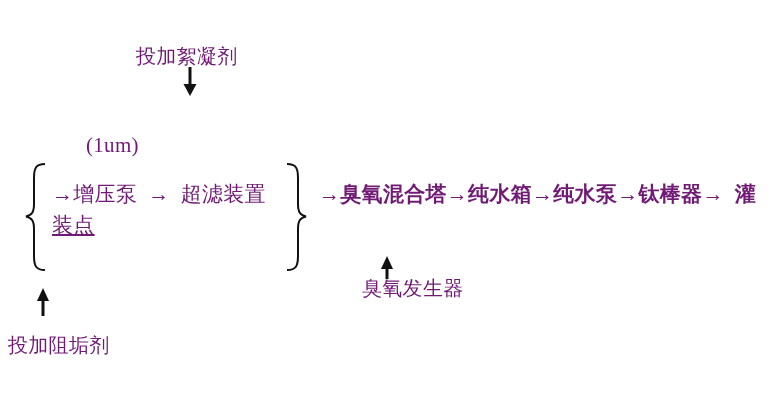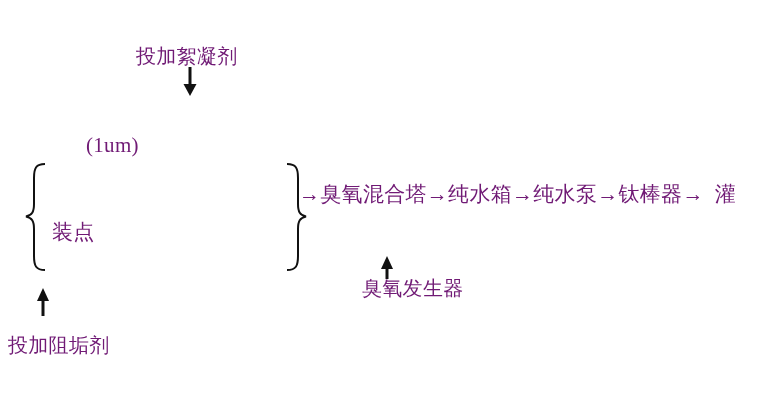--- a/index.html
+++ b/index.html
@@ -59,23 +59,24 @@
       <polygon points="37,301 49,301 43,288"></polygon>
       <path d="M 43 300 L 43 316" stroke-width="3"></path>
     </g>
   </svg>
 
   <div class="t label" style="left:136px; top:45px;">投加絮凝剂</div>
 
 
   <div class="t" style="left:50px; top:134px;margin-left:36px;">(1um)</div>
 
+  <div class="t" style="left:52px; top:183px;">→增压泵  →  超滤装置</div>
 
-  <div class="t" style="left:52px; top:221px;">装点</div>
+  <div class="t" style="left:52px; top:214px;text-decoration:underline;">装点</div>
 
-  <div class="t" style="left:299px; top:183px;">→臭氧混合塔→纯水箱→纯水泵→钛棒器→  灌</div>
+  <div class="t" style="left:319px; top:183px;font-weight:bold;">→臭氧混合塔→纯水箱→纯水泵→钛棒器→  灌</div>
 
 
   <div class="t label" style="left:362px; top:277px;text-align:center;">臭氧发生器</div>
 
   <div class="t label" style="left:8px; top:334px;">投加阻垢剂</div>
 
 </div>
 
 </body></html>

